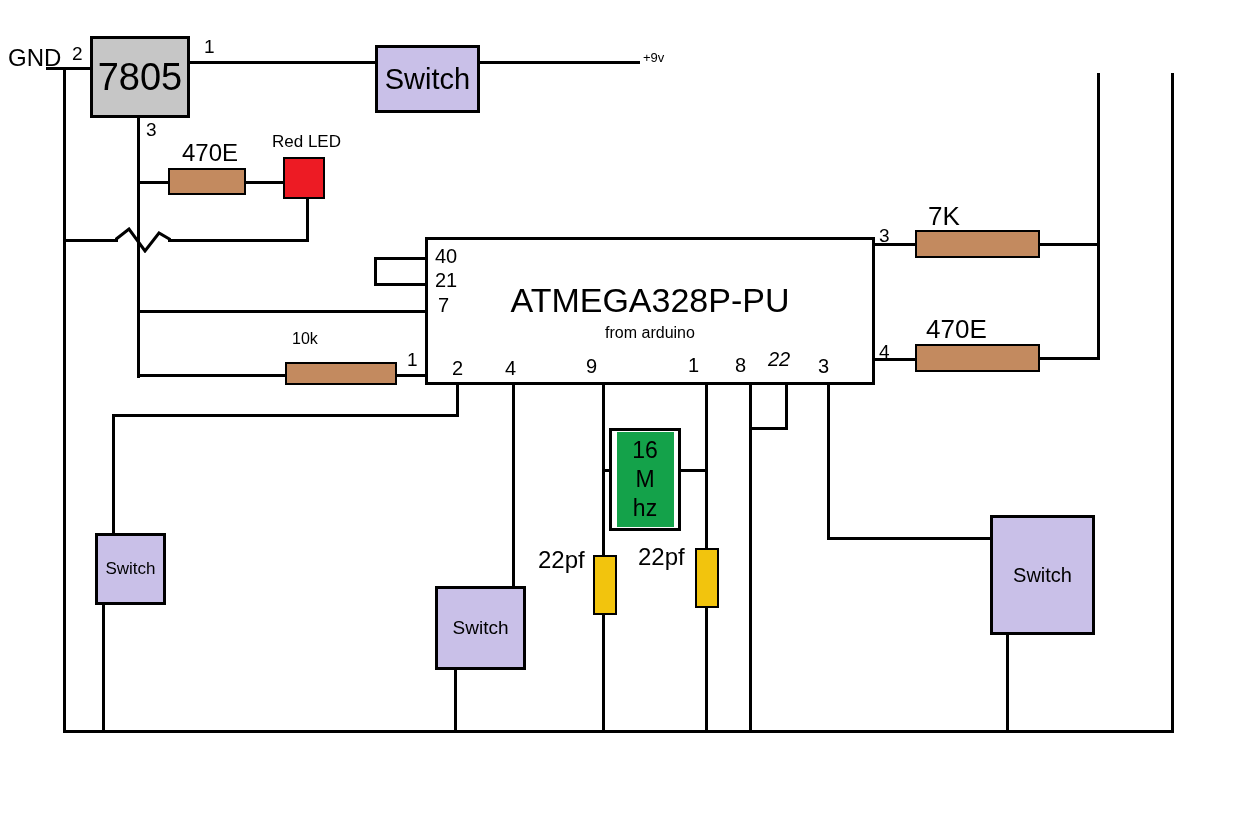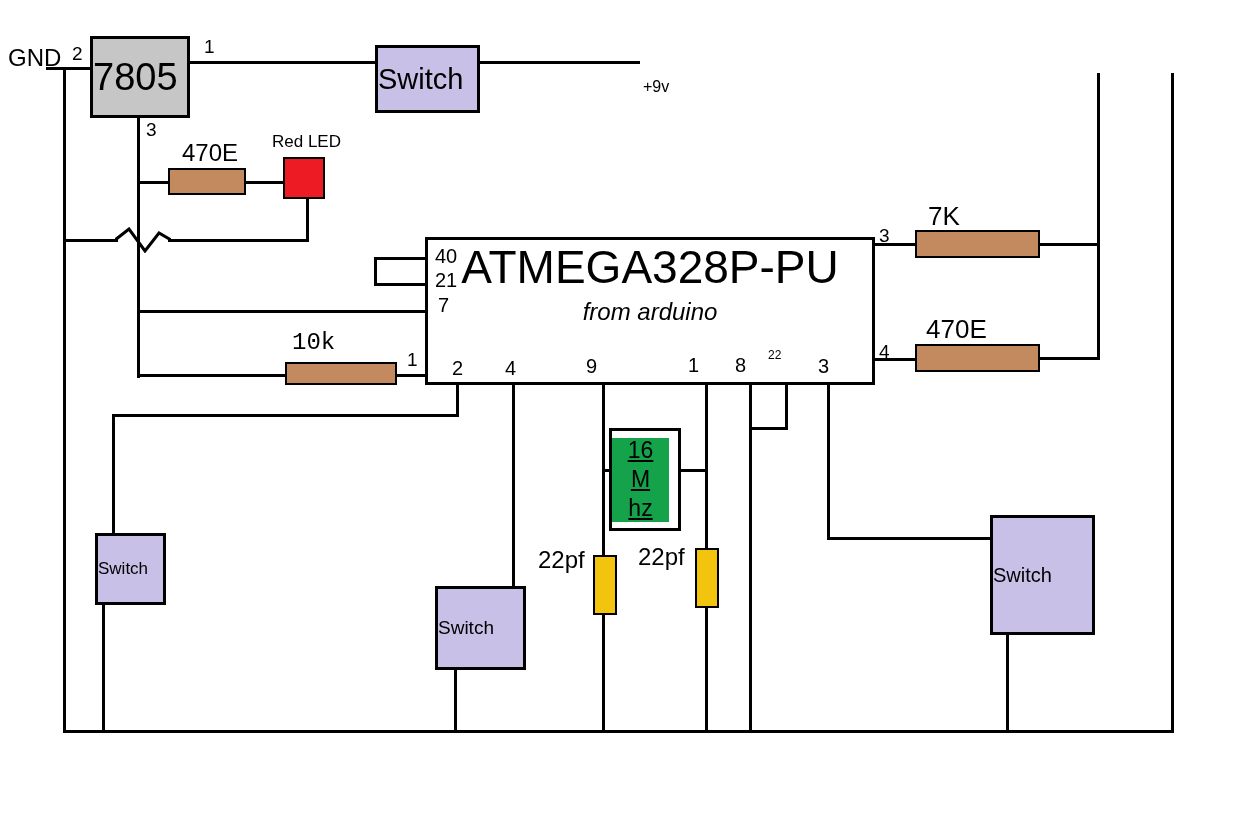--- a/index.html
+++ b/index.html
@@ -2,33 +2,33 @@
 <html style="--wire: #000000; --regulator_fill: #c6c6c6; --switch_fill: #c9c0e8; --resistor_fill: #c38a5f; --led_fill: #ed1b24; --crystal_fill: #14a24a; --cap_fill: #f2c40d;"><head>
 <meta charset="utf-8">
 <style>
   html,body{margin:0;padding:0;background:#fff;}
   .canvas{position:relative;width:1260px;height:828px;background:#ffffff;overflow:hidden;
           font-family:"Liberation Sans",sans-serif;color:#000;}
   .lbl{position:absolute;white-space:nowrap;line-height:1;}
   .wh{position:absolute;height:3px;background:var(--wire,#000);}
   .wv{position:absolute;width:3px;background:var(--wire,#000);}
   .box{position:absolute;box-sizing:border-box;border:3px solid #000;
-       display:flex;align-items:center;text-align:center;}
+       display:flex;align-items:center;justify-content:center;text-align:center;}
   .thin{border-width:2px;}
   .reg{background:var(--regulator_fill,#c6c6c6);font-size:38px;}
   .sw{background:var(--switch_fill,#c9c0e8);}
   .res{background:var(--resistor_fill,#c38a5f);}
   .led{background:var(--led_fill,#ed1b24);}
   .capc{background:var(--cap_fill,#f2c40d);}
   .xtal-outer{background:#ffffff;}
   .xtal-green{position:absolute;background:var(--crystal_fill,#14a24a);display:flex;flex-direction:column;
               align-items:center;justify-content:center;font-size:23px;line-height:1.25;}
   .mcu{background:#ffffff;flex-direction:column;}
-  .mcu-name{font-size:46px;}
-  .mcu-sub{font-size:24px;margin-top:4px;font-style:italic;}
+  .mcu-name{font-size:34px;}
+  .mcu-sub{font-size:16px;margin-top:4px;}
   .rc{background:#ffffff;justify-content:space-around;font-size:19px;}
   .title{position:absolute;left:95px;top:750px;font-size:43px;border-bottom:4px solid #000;
          padding-bottom:4px;white-space:nowrap;}
   svg.zig{position:absolute;}
 </style>
 </head>
 <body>
 
 <div class="canvas">
 
@@ -94,21 +94,21 @@
   </div>
 
   <div class="box res thin" style="left:285px;top:362px;width:112px;height:23px;"></div>
 
   <div class="box res thin" style="left:915px;top:230px;width:125px;height:28px;"></div>
 
   <div class="box res thin" style="left:915px;top:344px;width:125px;height:28px;"></div>
 
 
   <div class="box xtal-outer" style="left:609px;top:428px;width:72px;height:103px;">
-    <div class="xtal-green" style="width:57px;height:84px;text-decoration:underline;">
+    <div class="xtal-green" style="width:57px;height:95px;">
       <div>16</div>
       <div>M</div>
       <div>hz</div>
     </div>
   </div>
 
   <div class="box capc thin" style="left:593px;top:555px;width:24px;height:60px;"></div>
 
   <div class="box capc thin" style="left:695px;top:548px;width:24px;height:60px;"></div>
 
@@ -120,36 +120,36 @@
     <span>Switch</span>
   </div>
 
   <div class="box sw" style="left:990px;top:515px;width:105px;height:120px;font-size:20px;">
     <span>Switch</span>
   </div>
 
   <div class="lbl" style="left:8px;top:46px;font-size:24px;">GND</div>
   <div class="lbl" style="left:72px;top:44px;font-size:19px;">2</div>
   <div class="lbl" style="left:204px;top:37px;font-size:19px;">1</div>
-  <div class="lbl" style="left:643px;top:51px;font-size:16px;margin-top:28px;">+9v</div>
+  <div class="lbl" style="left:643px;top:51px;font-size:13px;">+9v</div>
   <div class="lbl" style="left:146px;top:120px;font-size:19px;">3</div>
   <div class="lbl" style="left:182px;top:141px;font-size:24px;">470E</div>
   <div class="lbl" style="left:272px;top:133px;font-size:17px;">Red LED</div>
-  <div class="lbl" style="left:292px;top:331px;font-size:24px;font-family:Liberation Mono, monospace;">10k</div>
+  <div class="lbl" style="left:292px;top:331px;font-size:16px;">10k</div>
   <div class="lbl" style="left:407px;top:350px;font-size:19px;">1</div>
 
   <div class="lbl" style="left:435px;top:246px;font-size:20px;">40</div>
   <div class="lbl" style="left:435px;top:270px;font-size:20px;">21</div>
   <div class="lbl" style="left:438px;top:295px;font-size:20px;">7</div>
   <div class="lbl" style="left:452px;top:358px;font-size:20px;">2</div>
   <div class="lbl" style="left:505px;top:358px;font-size:20px;">4</div>
   <div class="lbl" style="left:586px;top:356px;font-size:20px;">9</div>
   <div class="lbl" style="left:688px;top:355px;font-size:20px;">1</div>
   <div class="lbl" style="left:735px;top:355px;font-size:20px;">8</div>
-  <div class="lbl" style="left:768px;top:349px;font-size:12px;">22</div>
+  <div class="lbl" style="left:768px;top:349px;font-size:20px;font-style:italic;">22</div>
   <div class="lbl" style="left:818px;top:356px;font-size:20px;">3</div>
   <div class="lbl" style="left:879px;top:226px;font-size:19px;">3</div>
   <div class="lbl" style="left:879px;top:342px;font-size:19px;">4</div>
 
   <div class="lbl" style="left:928px;top:203px;font-size:26px;">7K</div>
   <div class="lbl" style="left:926px;top:316px;font-size:26px;">470E</div>
 
   <div class="lbl" style="left:538px;top:548px;font-size:24px;">22pf</div>
   <div class="lbl" style="left:638px;top:545px;font-size:24px;">22pf</div>
 

